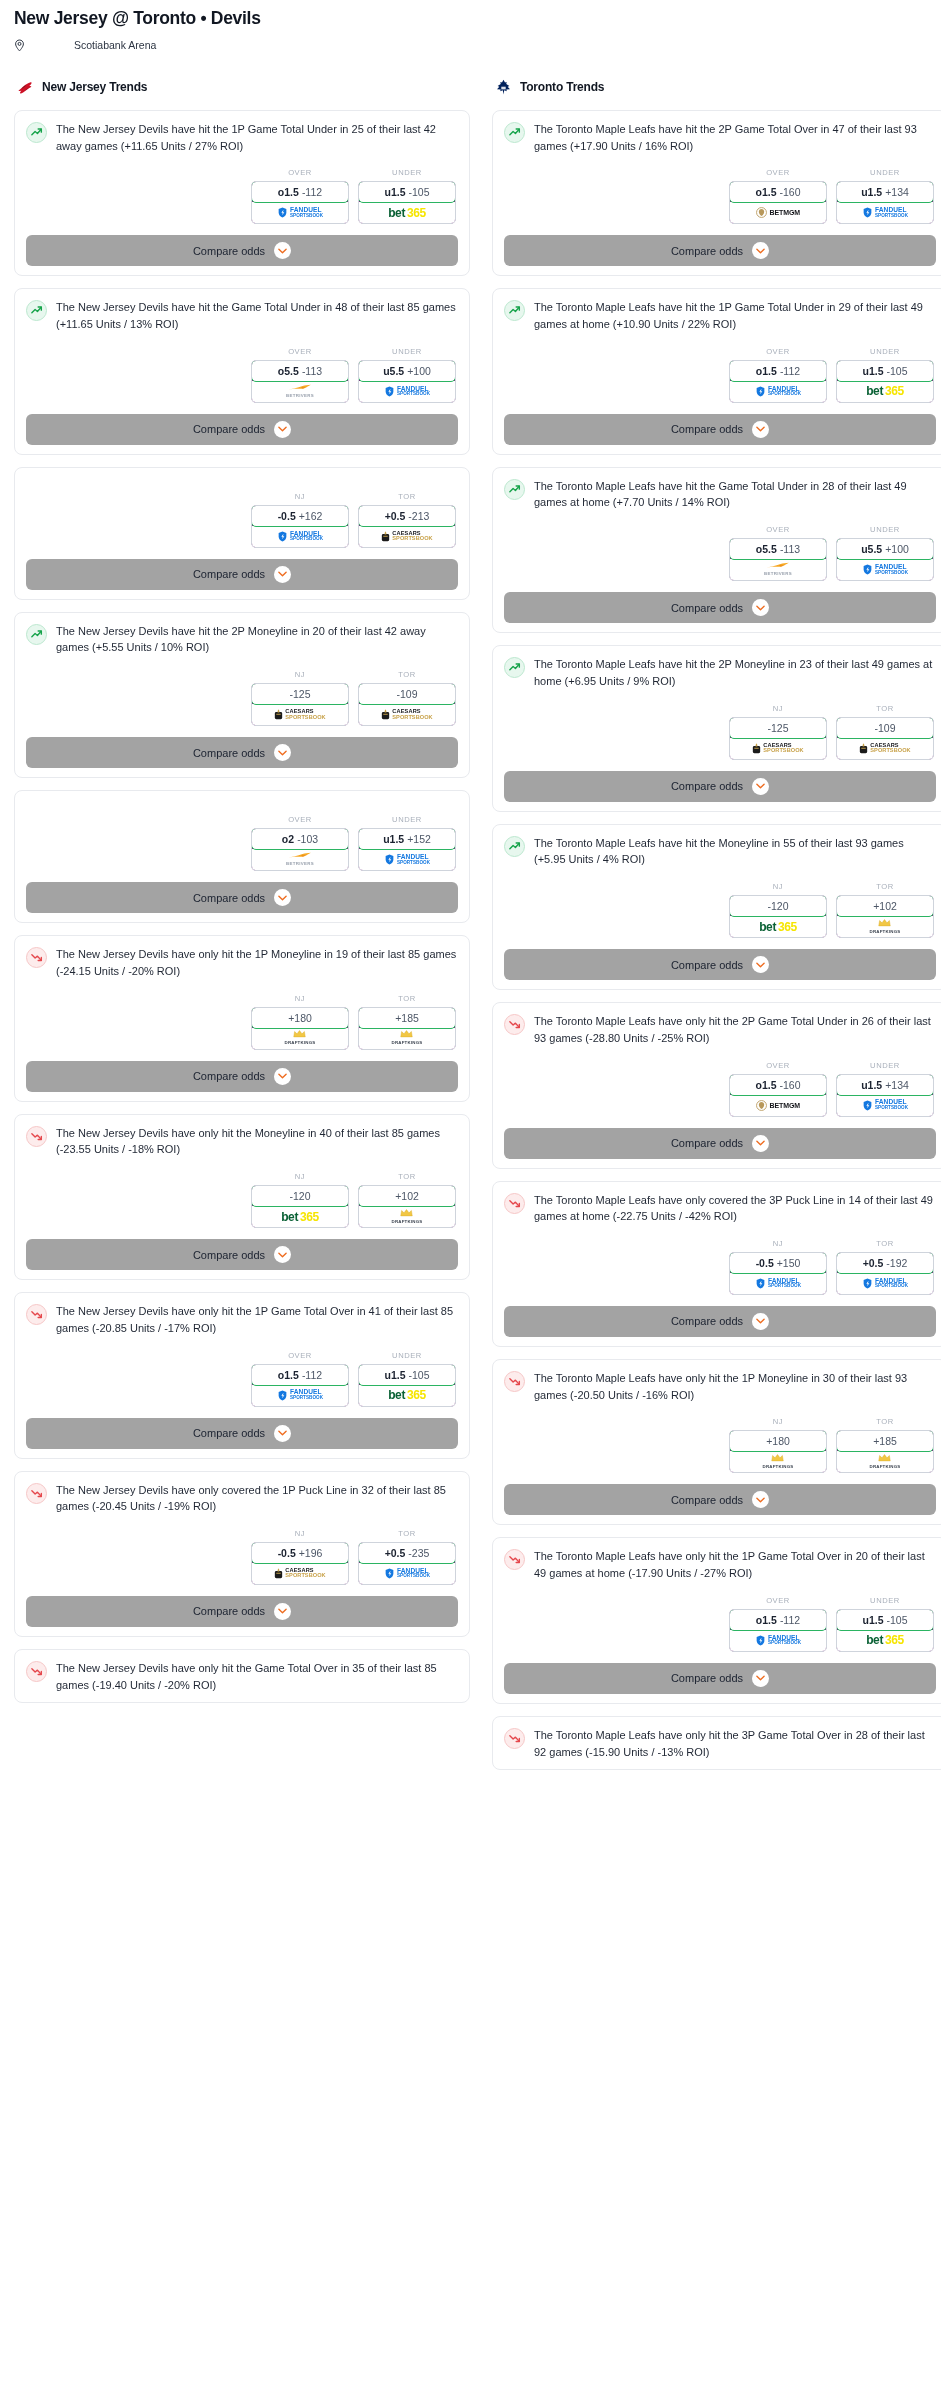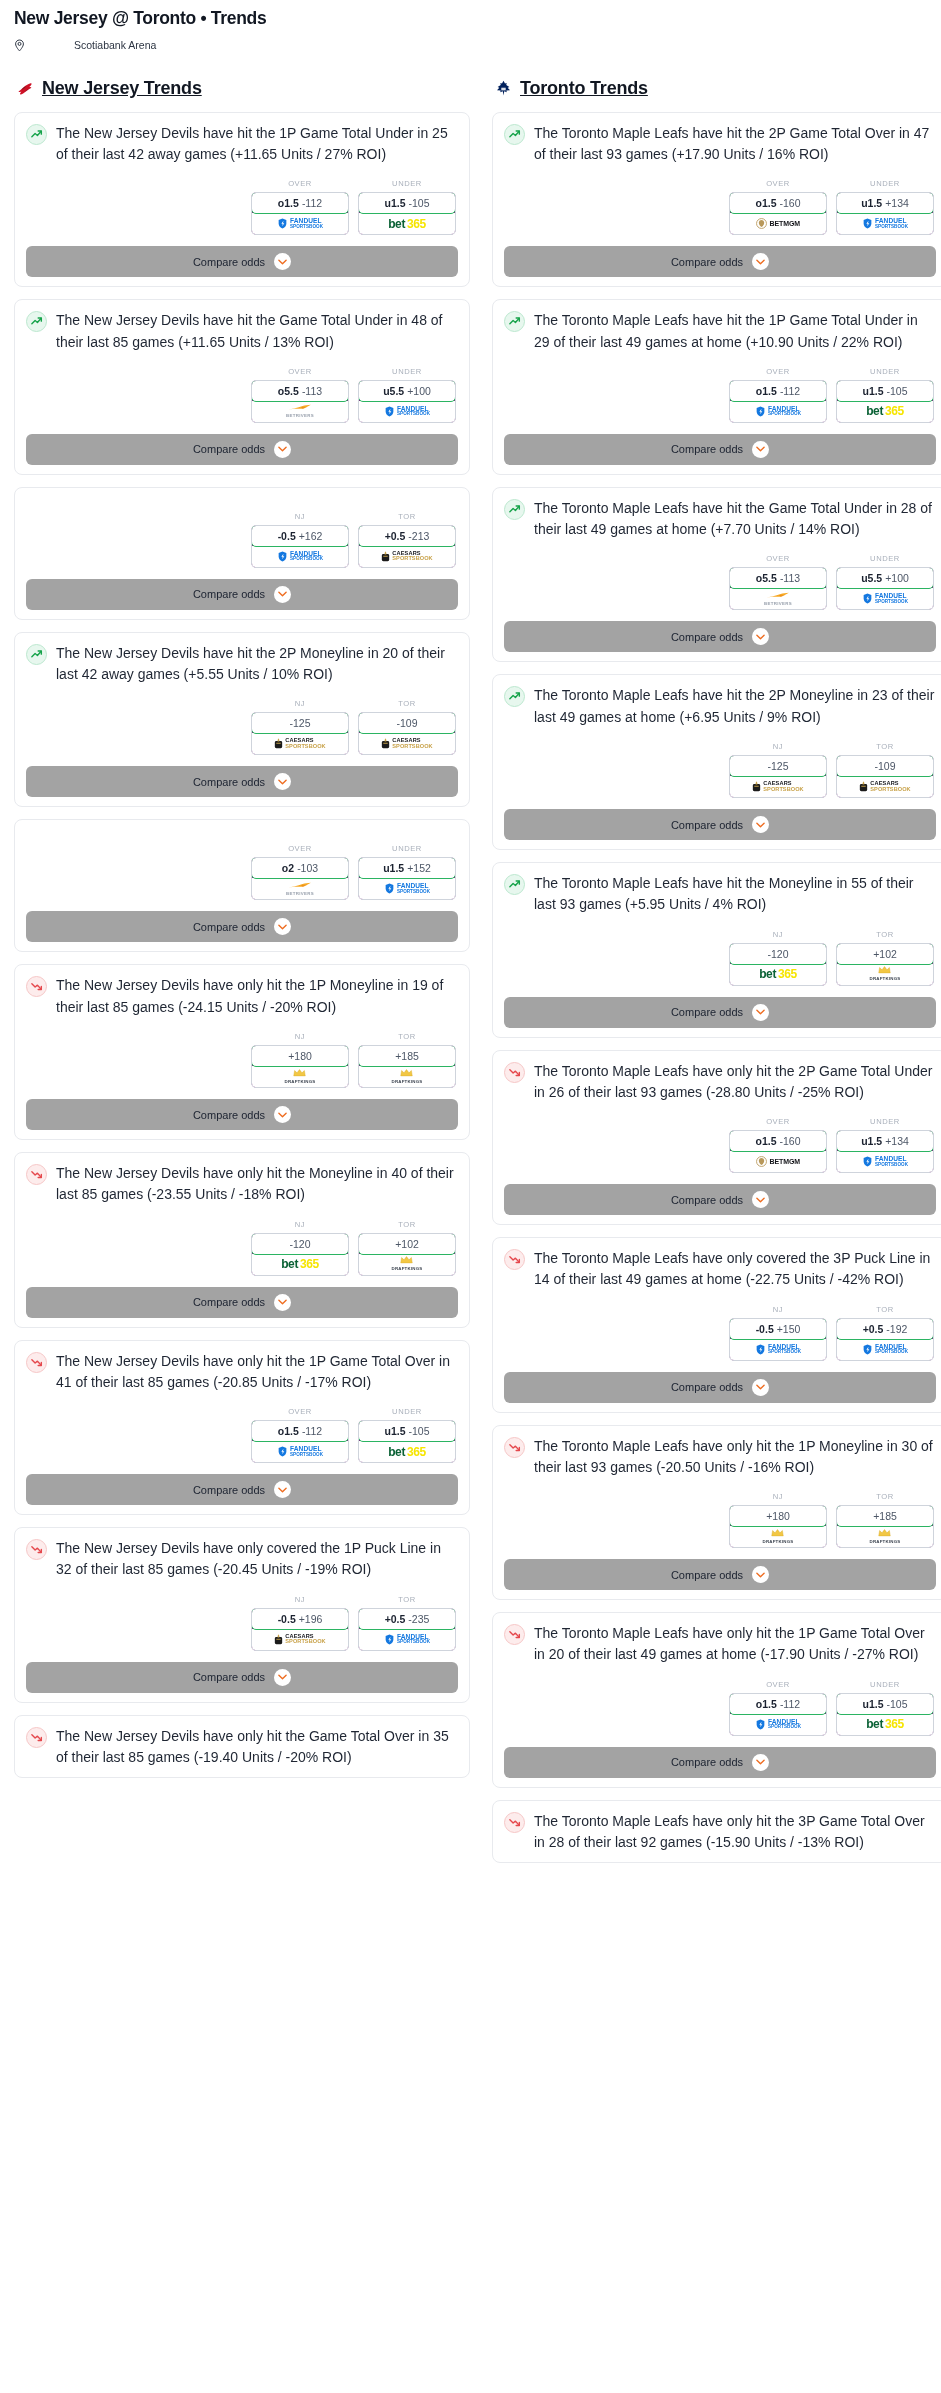--- a/index.html
+++ b/index.html
@@ -41,25 +41,24 @@
   .column { width: 456px; flex: 0 0 456px; }
 
   .col-header {
     display: flex;
     align-items: center;
     gap: 7px;
     margin-bottom: 13px;
     padding-left: 2px;
   }
   .col-header-label {
-    font-size: 18px;
+    font-size: 12px;
     font-weight: 700;
     color: #111722;
     letter-spacing: -0.2px;
-    text-decoration: underline;
   }
   .team-logo { width: 19px; height: 19px; flex: 0 0 19px; display: block; }
 
   
   .trend-card {
     border: 1px solid #e8eaee;
     border-radius: 8px;
     background: #fff;
     margin-bottom: 12px;
     padding: 10px 11px 9px 11px;
@@ -71,21 +70,21 @@
   }
   .trend-icon {
     width: 21px; height: 21px; flex: 0 0 21px;
     border-radius: 50%;
     display: flex; align-items: center; justify-content: center;
     margin-top: 1px;
   }
   .trend-icon.up { background: #e7f7ee; border: 1px solid #bce8cf; }
   .trend-icon.down { background: #fdecec; border: 1px solid #f6c7c7; }
   .trend-text {
-    font-size: 14px;
+    font-size: 11px;
     line-height: 1.52;
     color: #1f2633;
     flex: 1;
   }
 
   
   .odds-row {
     display: flex;
     justify-content: flex-end;
     gap: 9px;
@@ -171,21 +170,21 @@
   .chev-circle {
     width: 17px; height: 17px; border-radius: 50%;
     background: #fff;
     display: flex; align-items: center; justify-content: center;
   }
 </style>
 </head>
 <body>
 
 <div class="page-header">
-  <div class="page-title">New Jersey @ Toronto • Trends</div>
+  <div class="page-title">New Jersey @ Toronto • Devils</div>
   <div class="venue-row">
     <span class="pin-icon">
       <svg width="11" height="13" viewBox="0 0 11 13">
           <path d="M5.5 1C3.3 1 1.6 2.7 1.6 4.9c0 2.9 3.9 7 3.9 7s3.9-4.1 3.9-7C9.4 2.7 7.7 1 5.5 1z" fill="none" stroke="#2c3442" stroke-width="1"></path>
           <circle cx="5.5" cy="4.9" r="1.5" fill="none" stroke="#2c3442" stroke-width="1"></circle>
         </svg>
     </span>
     <span class="venue-text">Scotiabank Arena</span>
   </div>
 </div>

